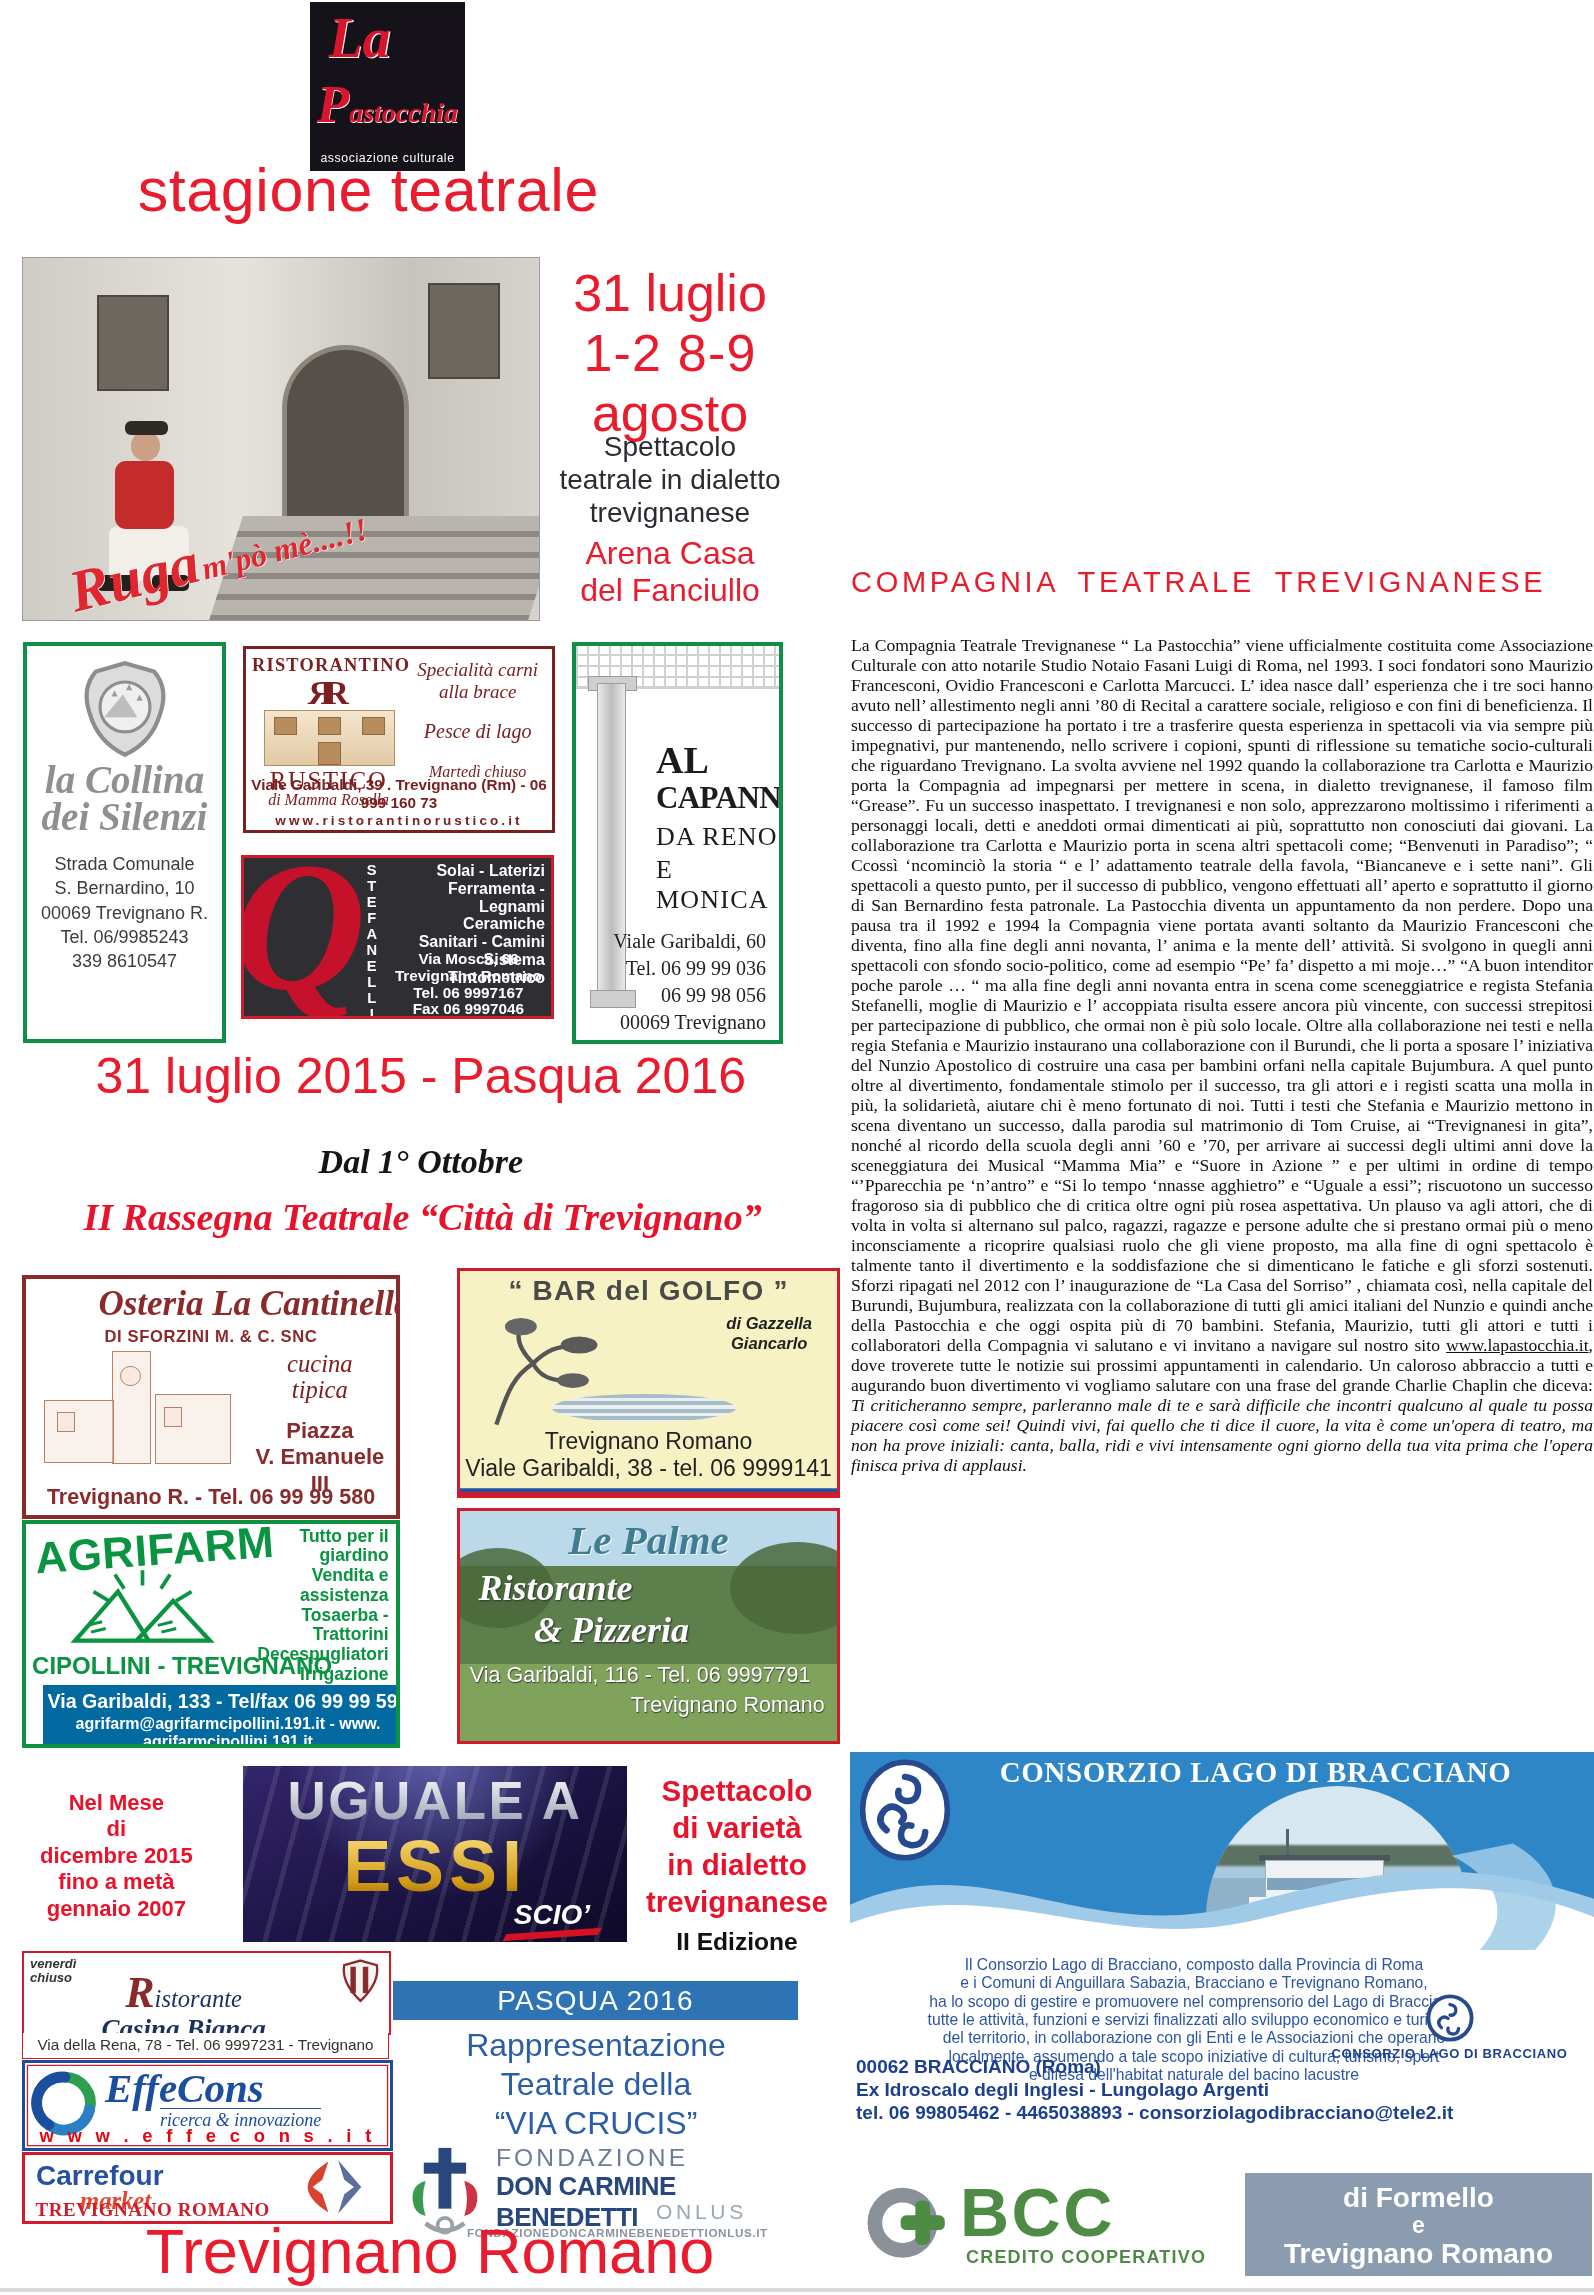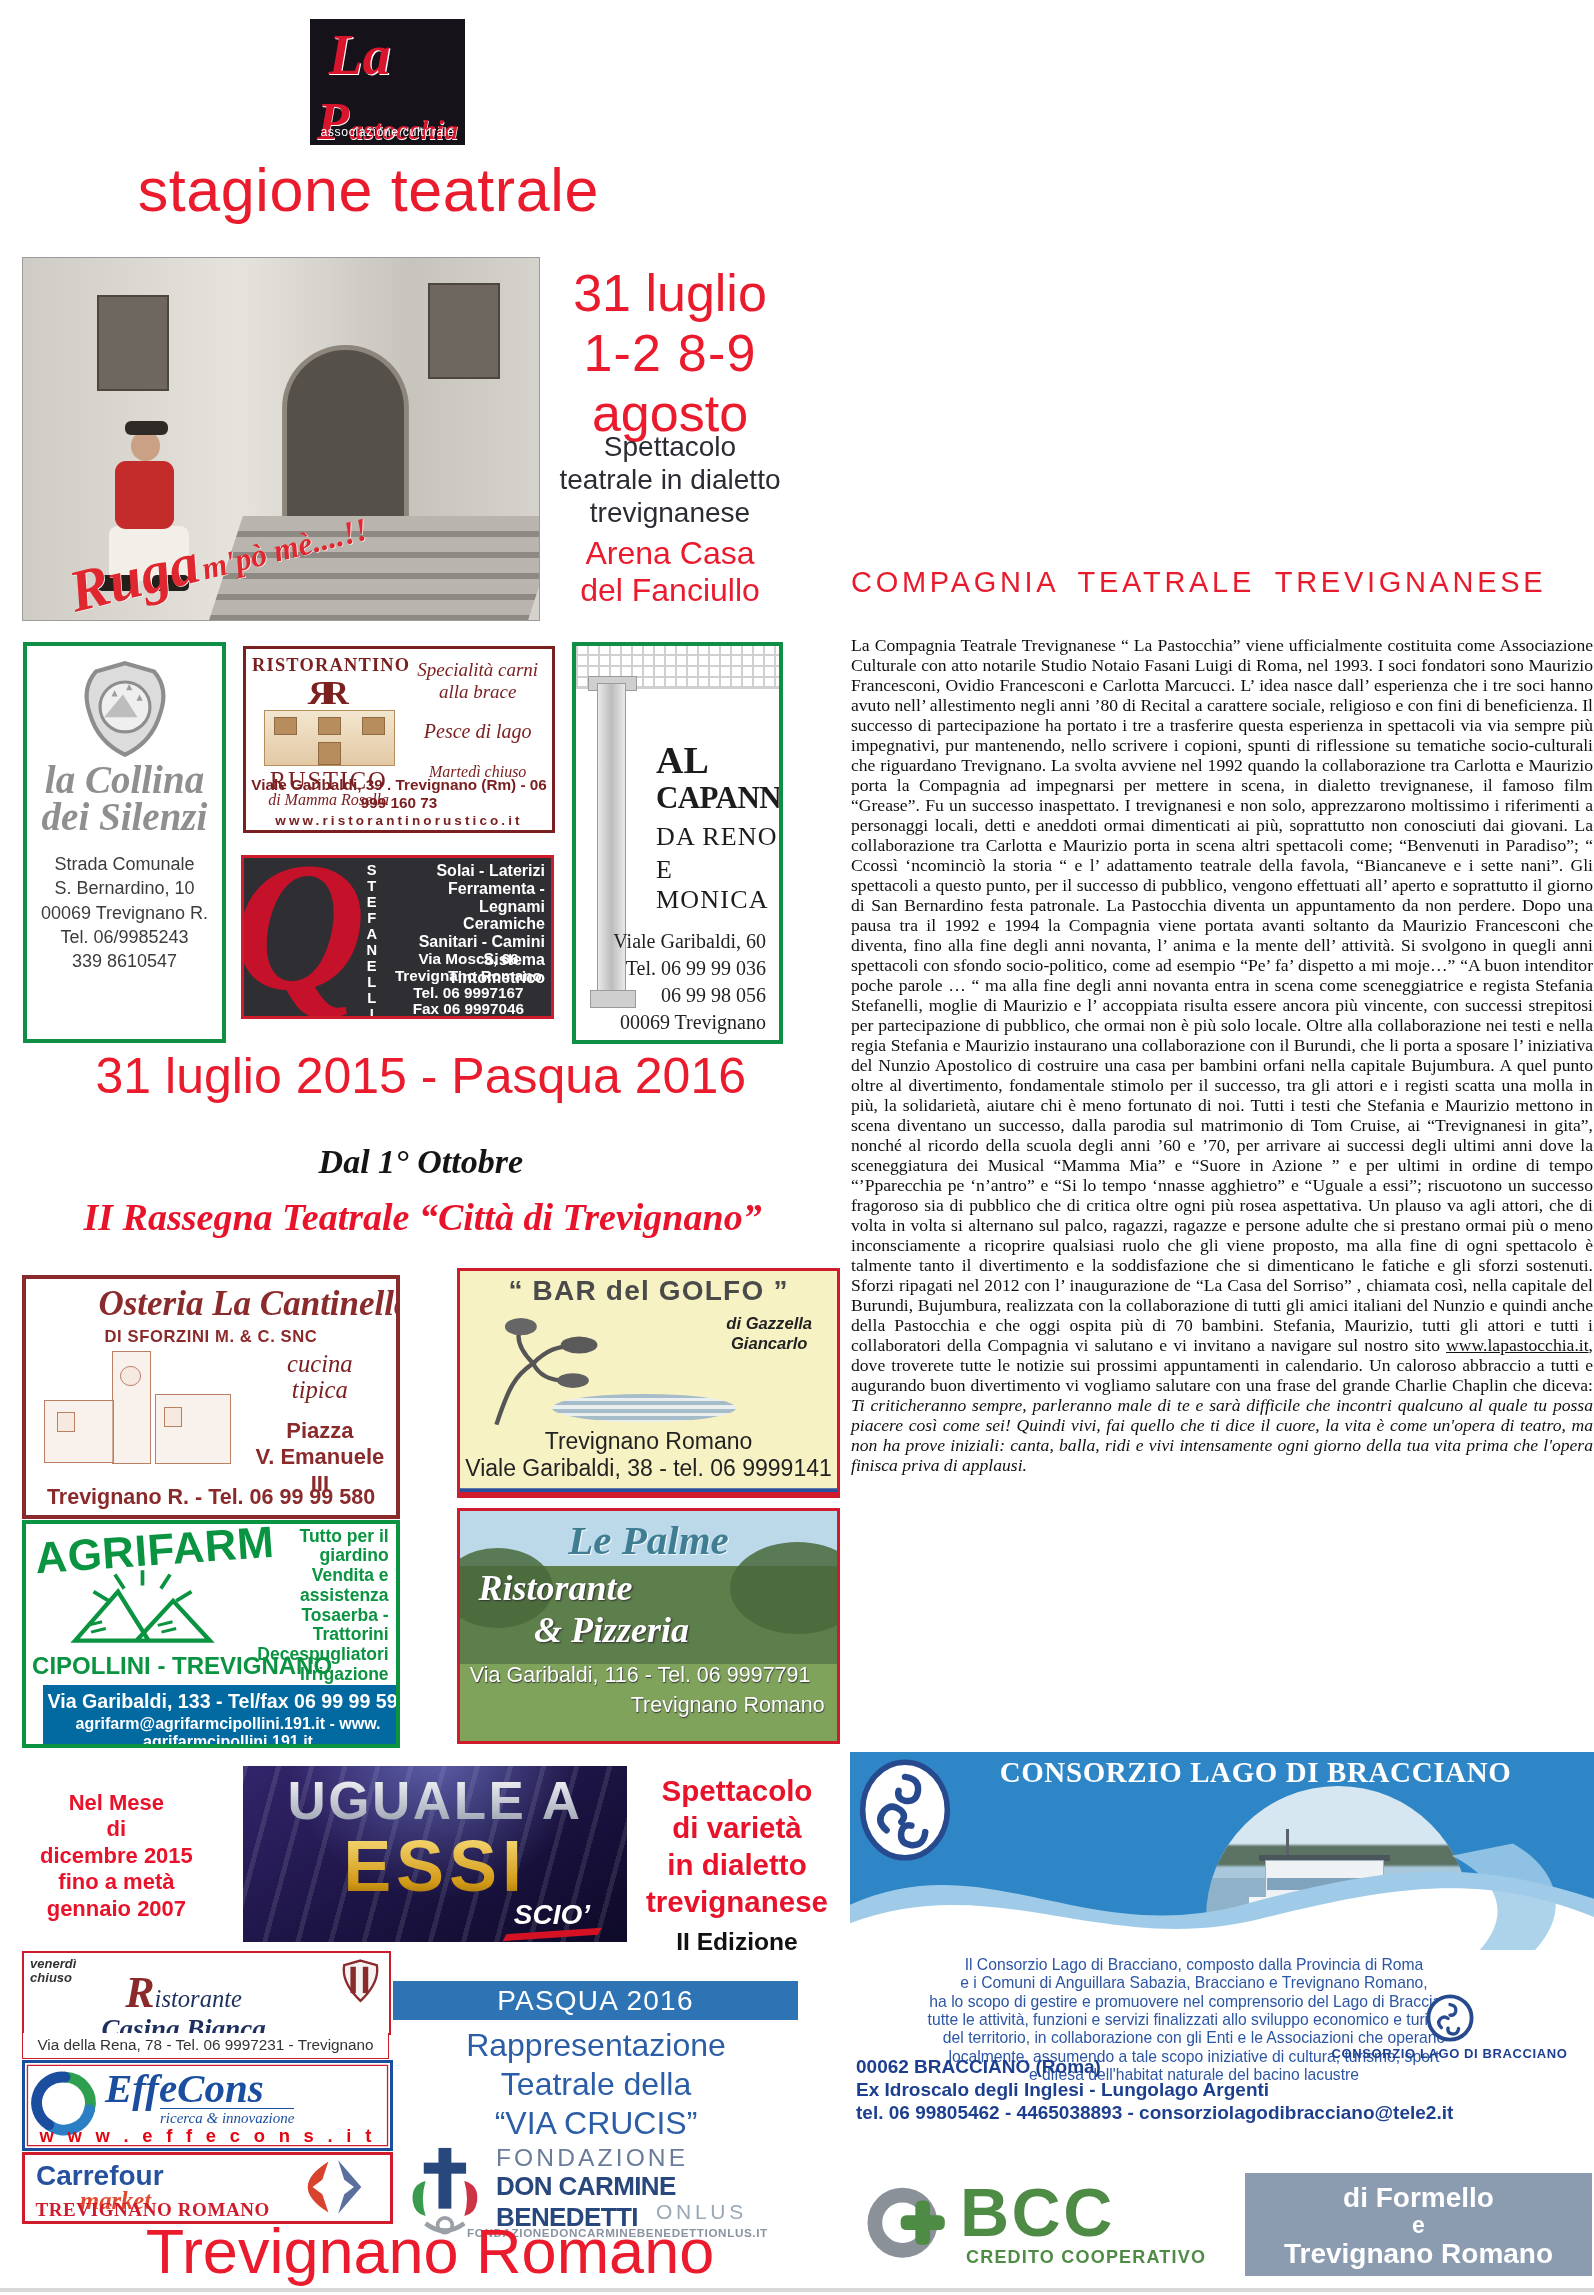--- a/index.html
+++ b/index.html
@@ -1,21 +1,21 @@
 <!DOCTYPE html>
 <html lang="it" style="font-size:9.8px"><head>
 <meta charset="utf-8">
 <style>
   html,body{margin:0;padding:0;background:#fff;}
   body{font-family:"Liberation Sans",sans-serif;color:#222;}
   .page{position:relative;width:1595px;height:2295px;background:#fff;overflow:hidden;}
   .abs{position:absolute;}
 
   
-  .logo-box{left:310px;top:19px;width:155px;height:126px;background:#16121a;color:#fff;}
+  .logo-box{left:310px;top:2px;width:155px;height:169px;background:#16121a;color:#fff;}
   .logo-la{left:18.4px;top:3.7px;font-family:"Liberation Serif",serif;font-style:italic;font-weight:bold;
            font-size:56px;color:#d8152c;text-shadow:1.2px 1.2px 0 #fff;}
   .logo-name{left:4.9px;top:72px;width:145px;text-align:center;font-family:"Liberation Serif",serif;
              font-style:italic;font-weight:bold;font-size:28px;color:#d8152c;text-shadow:0.6px 0.6px 0 #fff;}
   .logo-name::first-letter{font-size:53px;}
   .logo-sub{left:0;bottom:6.1px;width:155px;text-align:center;font-size:12.3px;color:#fff;letter-spacing:0.6px;}
   .stagione{left:12.3px;top:155px;width:712px;text-align:center;color:#ea1b2d;font-size:61px;letter-spacing:0.6px;}
 
   
   .photo{left:21.5px;top:257px;width:516px;height:362px;border:0.6px solid #9b9b9b;overflow:hidden;
@@ -196,21 +196,21 @@
   .casina .nm{position:absolute;left:24.6px;top:13.5px;width:270px;text-align:center;font-family:"Liberation Serif",serif;font-style:italic;color:#1d2f5e;}
   .casina .nm .rr{font-size:44px;font-weight:bold;color:#8a2a2b;}
   .casina .nm .n1{font-size:24.6px;}
   .casina .nm .n2{font-size:27px;font-weight:bold;display:block;margin-top:-3.7px;}
   .casina-addr{left:22px;top:2033px;width:365px;height:24.6px;border:1.8px solid #cf1b2b;border-top:none;background:#fff;
       text-align:center;color:#333;font-size:15.3px;line-height:23px;}
 
   
   .effe{left:22px;top:2060px;width:365px;height:85px;border:3.7px solid #1c4ea0;box-shadow:inset 0 0 0 1.8px #fff,inset 0 0 0 3.1px #cf1b2b;}
   .effe .nm{position:absolute;left:80px;top:1.2px;font-family:"Liberation Serif",serif;font-style:italic;font-weight:bold;font-size:41px;color:#1c4ea0;}
-  .effe .tag{position:absolute;left:135px;top:45px;font-family:"Liberation Serif",serif;font-style:italic;font-size:15px;color:#1c4ea0;border-top:1.8px solid #1c4ea0;padding-top:1.2px;}
+  .effe .tag{position:absolute;left:135px;top:45px;font-family:"Liberation Serif",serif;font-style:italic;font-size:18px;color:#1c4ea0;border-top:1.8px solid #1c4ea0;padding-top:1.2px;}
   .effe .web{position:absolute;left:0;bottom:1.2px;width:100%;text-align:center;color:#e30613;font-weight:bold;font-size:18.4px;letter-spacing:4.3px;}
 
   
   .carf{left:22px;top:2152px;width:365px;height:66px;border:3.1px solid #cf1b2b;}
   .carf .nm{position:absolute;left:11px;top:4.9px;color:#26519f;font-weight:800;font-size:28px;}
   .carf .mk{position:absolute;left:55px;top:32px;color:#e0492f;font-family:"Liberation Serif",serif;font-style:italic;font-weight:bold;font-size:24.6px;}
   .carf .town{position:absolute;left:0;bottom:0px;width:70%;text-align:center;color:#cf1b2b;font-family:"Liberation Serif",serif;font-weight:bold;font-size:19px;letter-spacing:0.6px;}
   .carf svg{position:absolute;right:24.6px;top:3.7px;}
 
   

